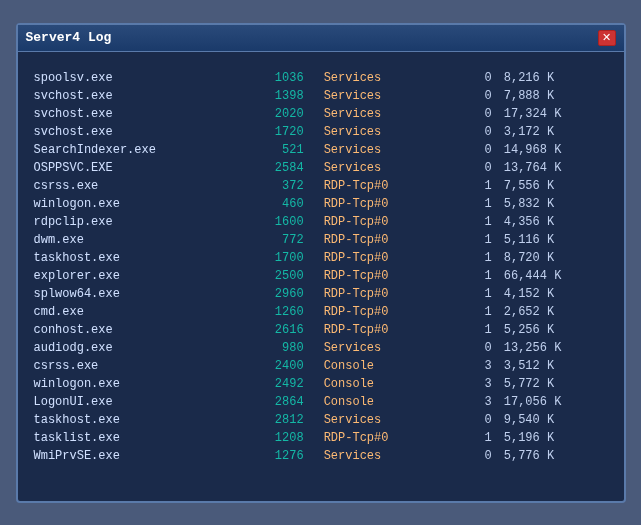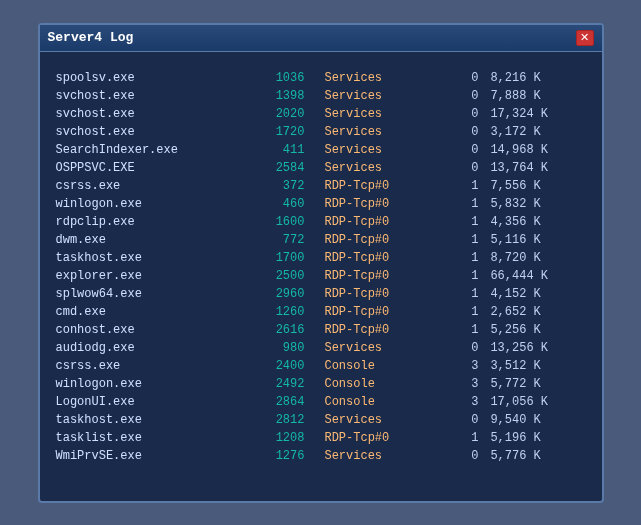--- a/index.html
+++ b/index.html
@@ -9,21 +9,21 @@
       justify-content: center;
       align-items: center;
       width: 641px;
       height: 525px;
       font-family: 'Courier New', Courier, monospace;
     }
     .window {
       background: #1a2a4a;
       border: 2px solid #5a7aaa;
       border-radius: 4px;
-      width: 566px;
+      width: 610px;
       min-height: 480px;
     }
     .title-bar {
       background: linear-gradient(to bottom, #2a4a7a, #1a3a6a);
       display: flex;
       justify-content: space-between;
       align-items: center;
       padding: 5px 8px;
       border-bottom: 1px solid #5a7aaa;
     }
@@ -117,21 +117,21 @@
   </tr>
           <tr>
     <td>svchost.exe</td>
     <td>1720</td>
     <td>Services</td>
     <td>0</td>
     <td>3,172 K</td>
   </tr>
           <tr>
     <td>SearchIndexer.exe</td>
-    <td>411</td>
+    <td>521</td>
     <td>Services</td>
     <td>0</td>
     <td>14,968 K</td>
   </tr>
           <tr>
     <td>OSPPSVC.EXE</td>
     <td>2584</td>
     <td>Services</td>
     <td>0</td>
     <td>13,764 K</td>

